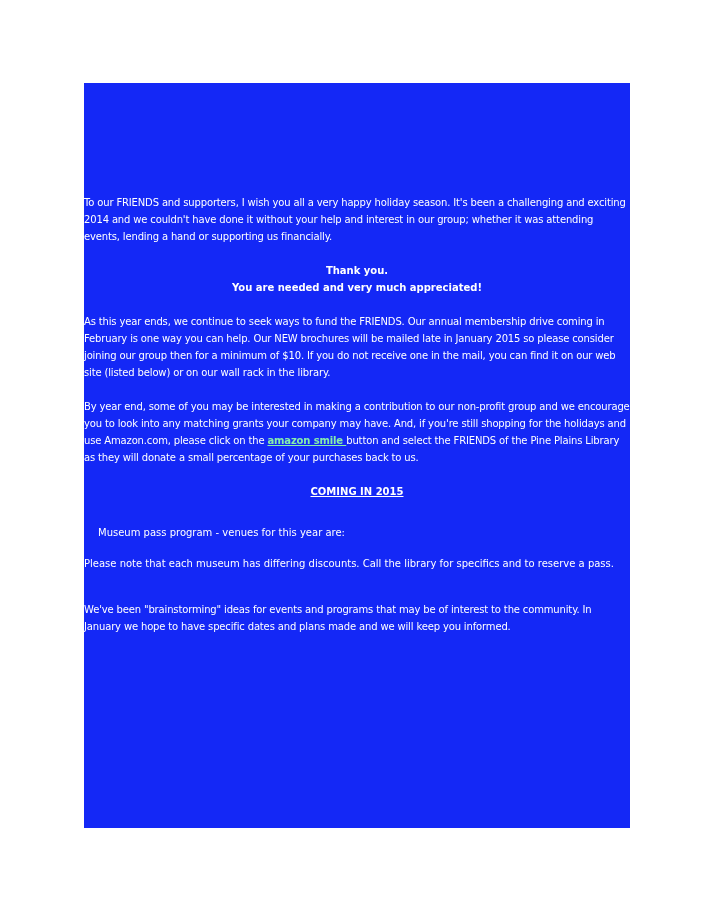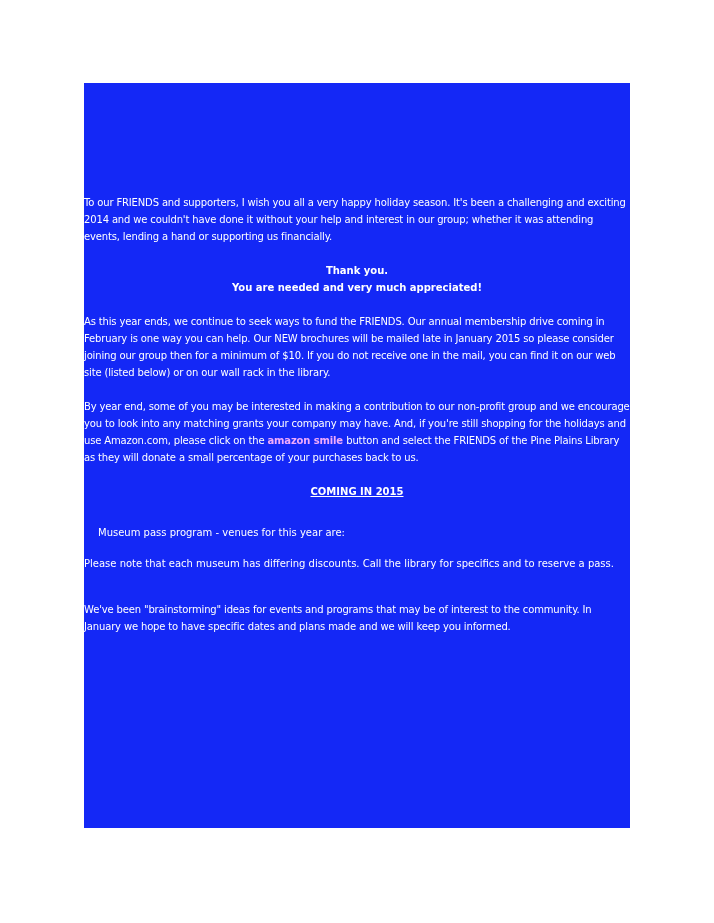--- a/index.html
+++ b/index.html
@@ -18,21 +18,21 @@
     font-family: "DejaVu Sans", sans-serif;
     font-size: 10px;
     line-height: 17px;
     box-sizing: border-box;
     padding-top: 111px;
   }
   .para { margin: 0 0 17px 0; white-space: normal; letter-spacing: -0.15px; }
   .center { text-align: center; font-weight: bold; margin: 0; }
   .center-block { margin: 0 0 17px 0; }
   .heading { text-align: center; font-weight: bold; text-decoration: underline; margin: 0 0 24px 0; }
-  .link { font-weight: bold; color: #f0abfc; cursor: pointer; text-align: center; }
+  .link { font-weight: bold; text-decoration: underline; color: #86efac; cursor: pointer; text-align: center; }
   ul.venues { list-style: none; margin: 0; padding: 0; }
   ul.venues li { position: relative; padding-left: 42px; height: 22.5px; line-height: 22.5px; }
   ul.venues li .bullet {
     position: absolute; left: 21px; top: 9px;
     width: 4px; height: 4px; border-radius: 50%; background: #ffffff;
   }
   .lead { margin: 14px; }
   .tight { margin: 0 0 29px 0; }
 </style>
 </head>

